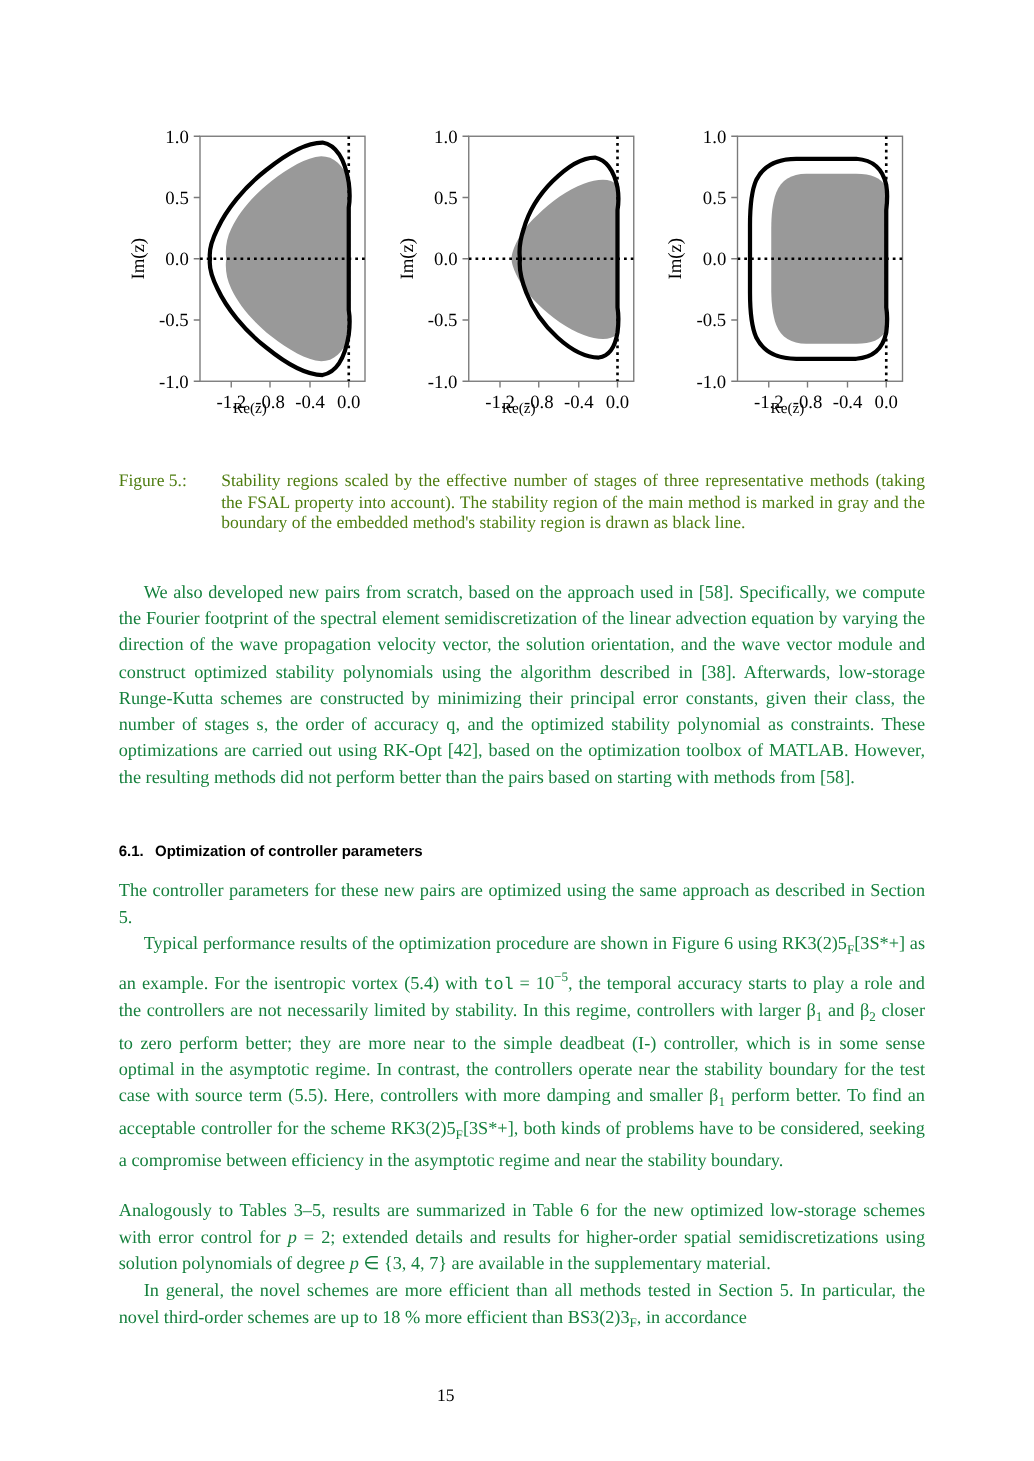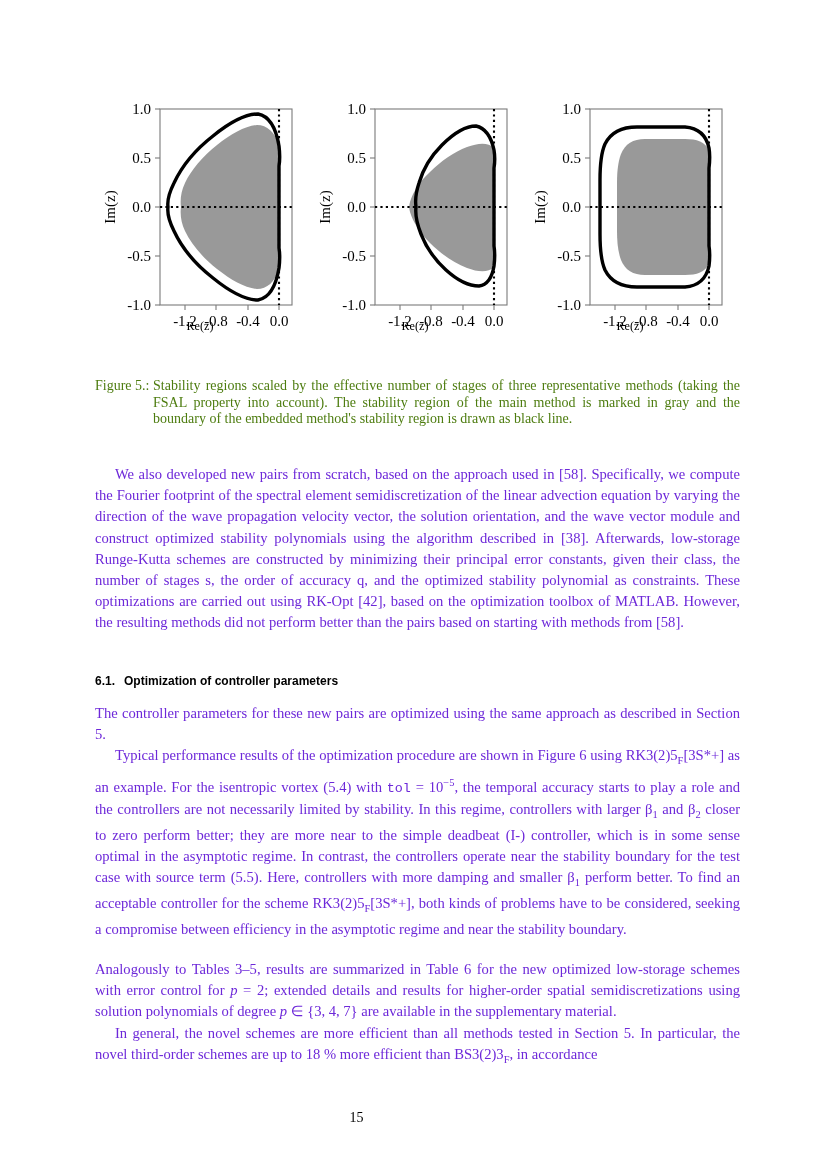--- a/index.html
+++ b/index.html
@@ -67,33 +67,33 @@
     font-size: 14px;
     line-height: 16.6px;
     text-align: justify;
     color: #4d7c0f;
   }
   .fig-caption .lbl {
     float: left;
     width: 58px;
   }
   .fig-caption .ctext {
-    margin-left: 58px;
+    margin-left: 82px;
     display: block;
   }
 
   
   .body-text {
     position: absolute;
     left: 95px;
     width: 645px;
     font-size: 14.6px;
     line-height: 21.2px;
     text-align: justify;
-    color: #6d28d9;
+    color: #15803d;
   }
   .body-text p {
     margin: 0;
     text-indent: 20px;
   }
   .body-text p.noindent { text-indent: 0; }
 
   .section-head {
     position: absolute;
     left: 95px;

